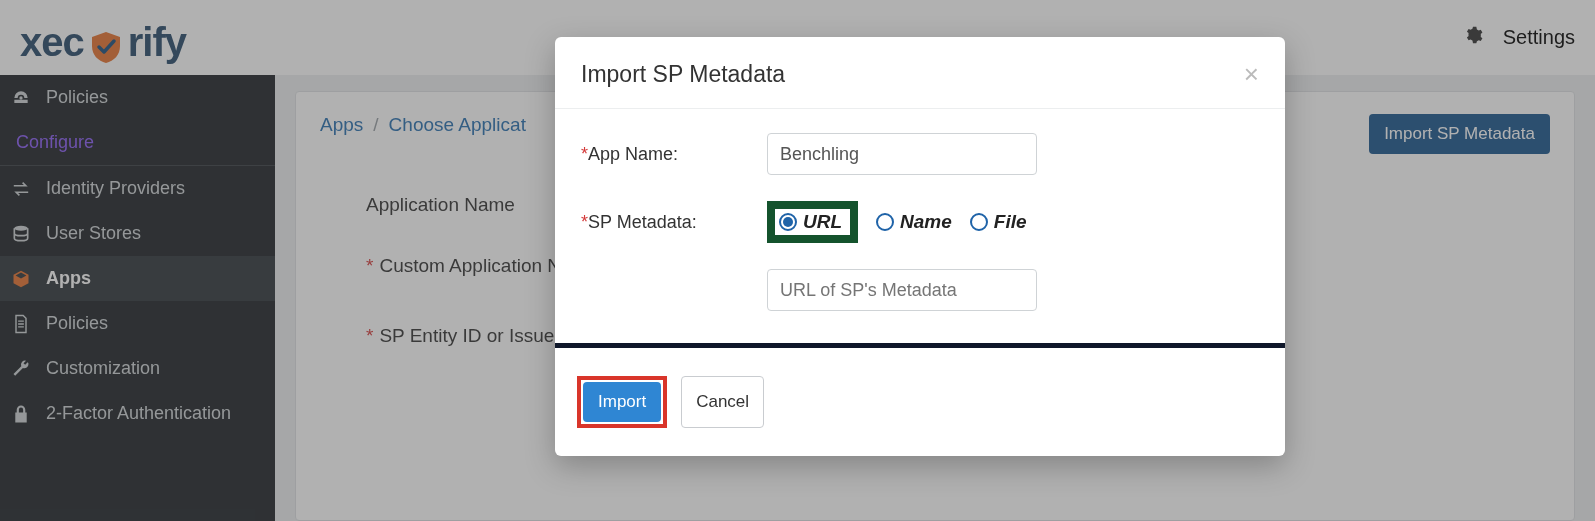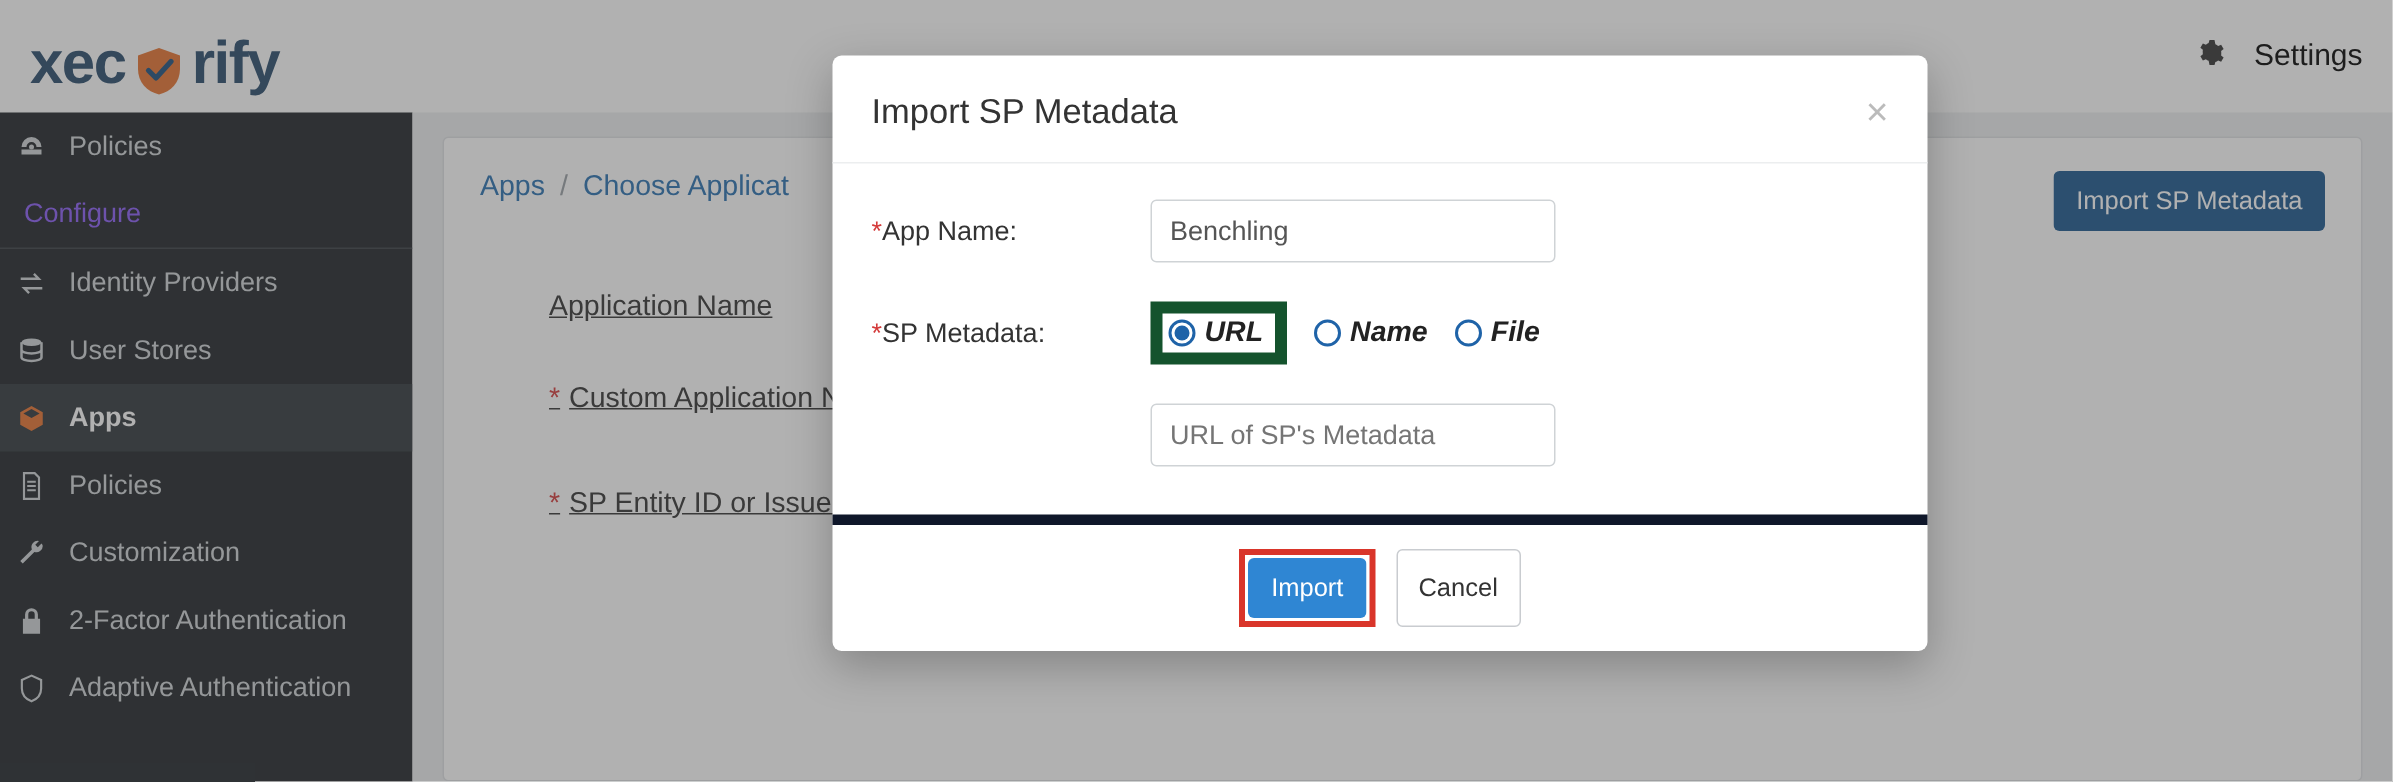--- a/index.html
+++ b/index.html
@@ -144,21 +144,20 @@
     align-items: center;
     margin-bottom: 30px;
   }
   .form-label {
     width: 320px;
     font-size: 19px;
     color: #333;
     display: flex;
     align-items: center;
     gap: 6px;
-    text-decoration: underline;
   }
   .req { color: #d43a3a; }
   .info-icon {
     width: 16px; height: 16px; border-radius: 50%;
     background: #222; color: #fff; font-size: 12px; font-weight: 700;
     display: inline-flex; align-items: center; justify-content: center;
     cursor: pointer;
   }
   .form-input {
     flex: 0 0 410px;
@@ -239,24 +238,24 @@
   .ring.empty { border-color: #1f63a8; }
   .dot { width: 10px; height: 10px; background: #1f63a8; border-radius: 50%; }
   .highlight-box {
     border: 8px solid #14532d;
     padding: 2px 8px 2px 4px;
     display: inline-flex;
     align-items: center;
     gap: 6px;
   }
   .modal-foot {
-    border-top: 7px solid #0f172a;
-    padding: 16px 22px;
-    display: flex;
-    justify-content: center;
+    border-top: 5px solid #0f172a;
+    padding: 28px 22px;
+    display: flex;
+    justify-content: flex-start;
     gap: 14px;
   }
   .btn-primary {
     background: #2f86d3;
     color: #fff;
   }
   .btn-default {
     background: #fff;
     border: 1px solid #c9ccd0;
     color: #333;
@@ -347,28 +346,20 @@
         </span>
       <span>Customization</span>
     </div>
     <div class="side-item">
       <span class="icon">
           <svg width="18" height="20" viewBox="0 0 24 28" fill="#cfd3d6">
             <path d="M6 12V8a6 6 0 1 1 12 0v4h2v14H4V12h2zm3 0h6V8a3 3 0 1 0-6 0v4z"></path>
           </svg>
         </span>
       <span>2-Factor Authentication</span>
-    </div>
-    <div class="side-item">
-      <span class="icon">
-          <svg width="18" height="20" viewBox="0 0 24 28" fill="none" stroke="#cfd3d6" stroke-width="2">
-            <path d="M12 2 3 6v8c0 6 4 10 9 12 5-2 9-6 9-12V6l-9-4z"></path>
-          </svg>
-        </span>
-      <span>Adaptive Authentication</span>
     </div>
   </div>
 
   <div class="content">
     <div class="panel">
       <div class="panel-head">
         <div class="breadcrumb">
           <span class="link">Apps</span>
           <span class="sep">/</span>
           <span class="link">Choose Applicat</span>

